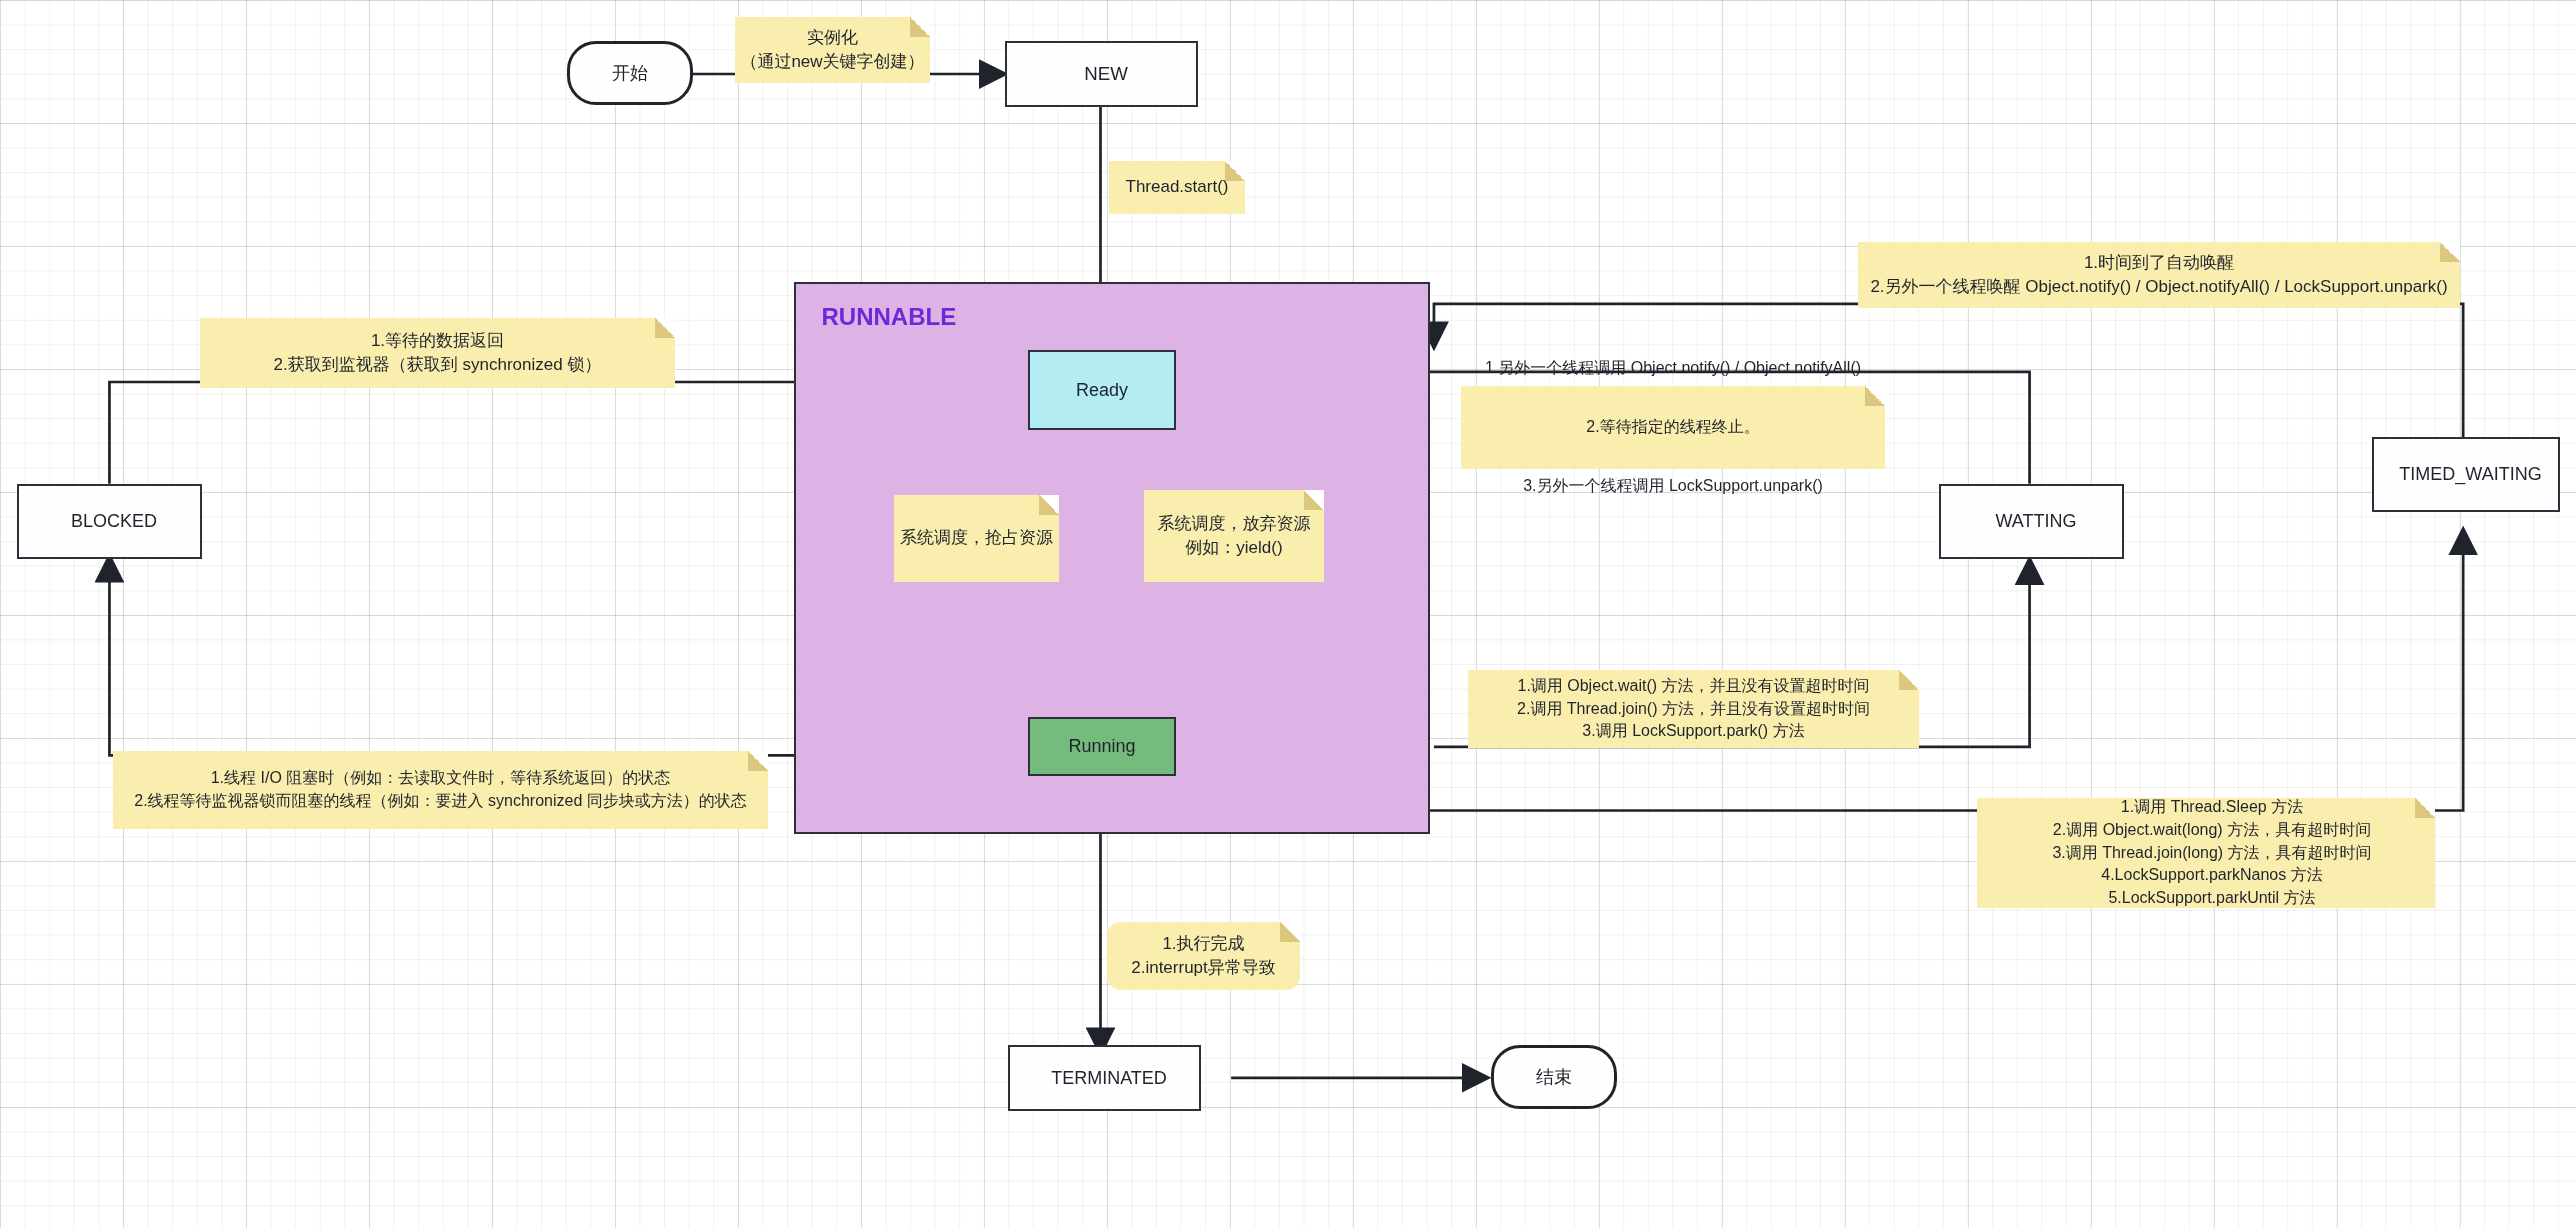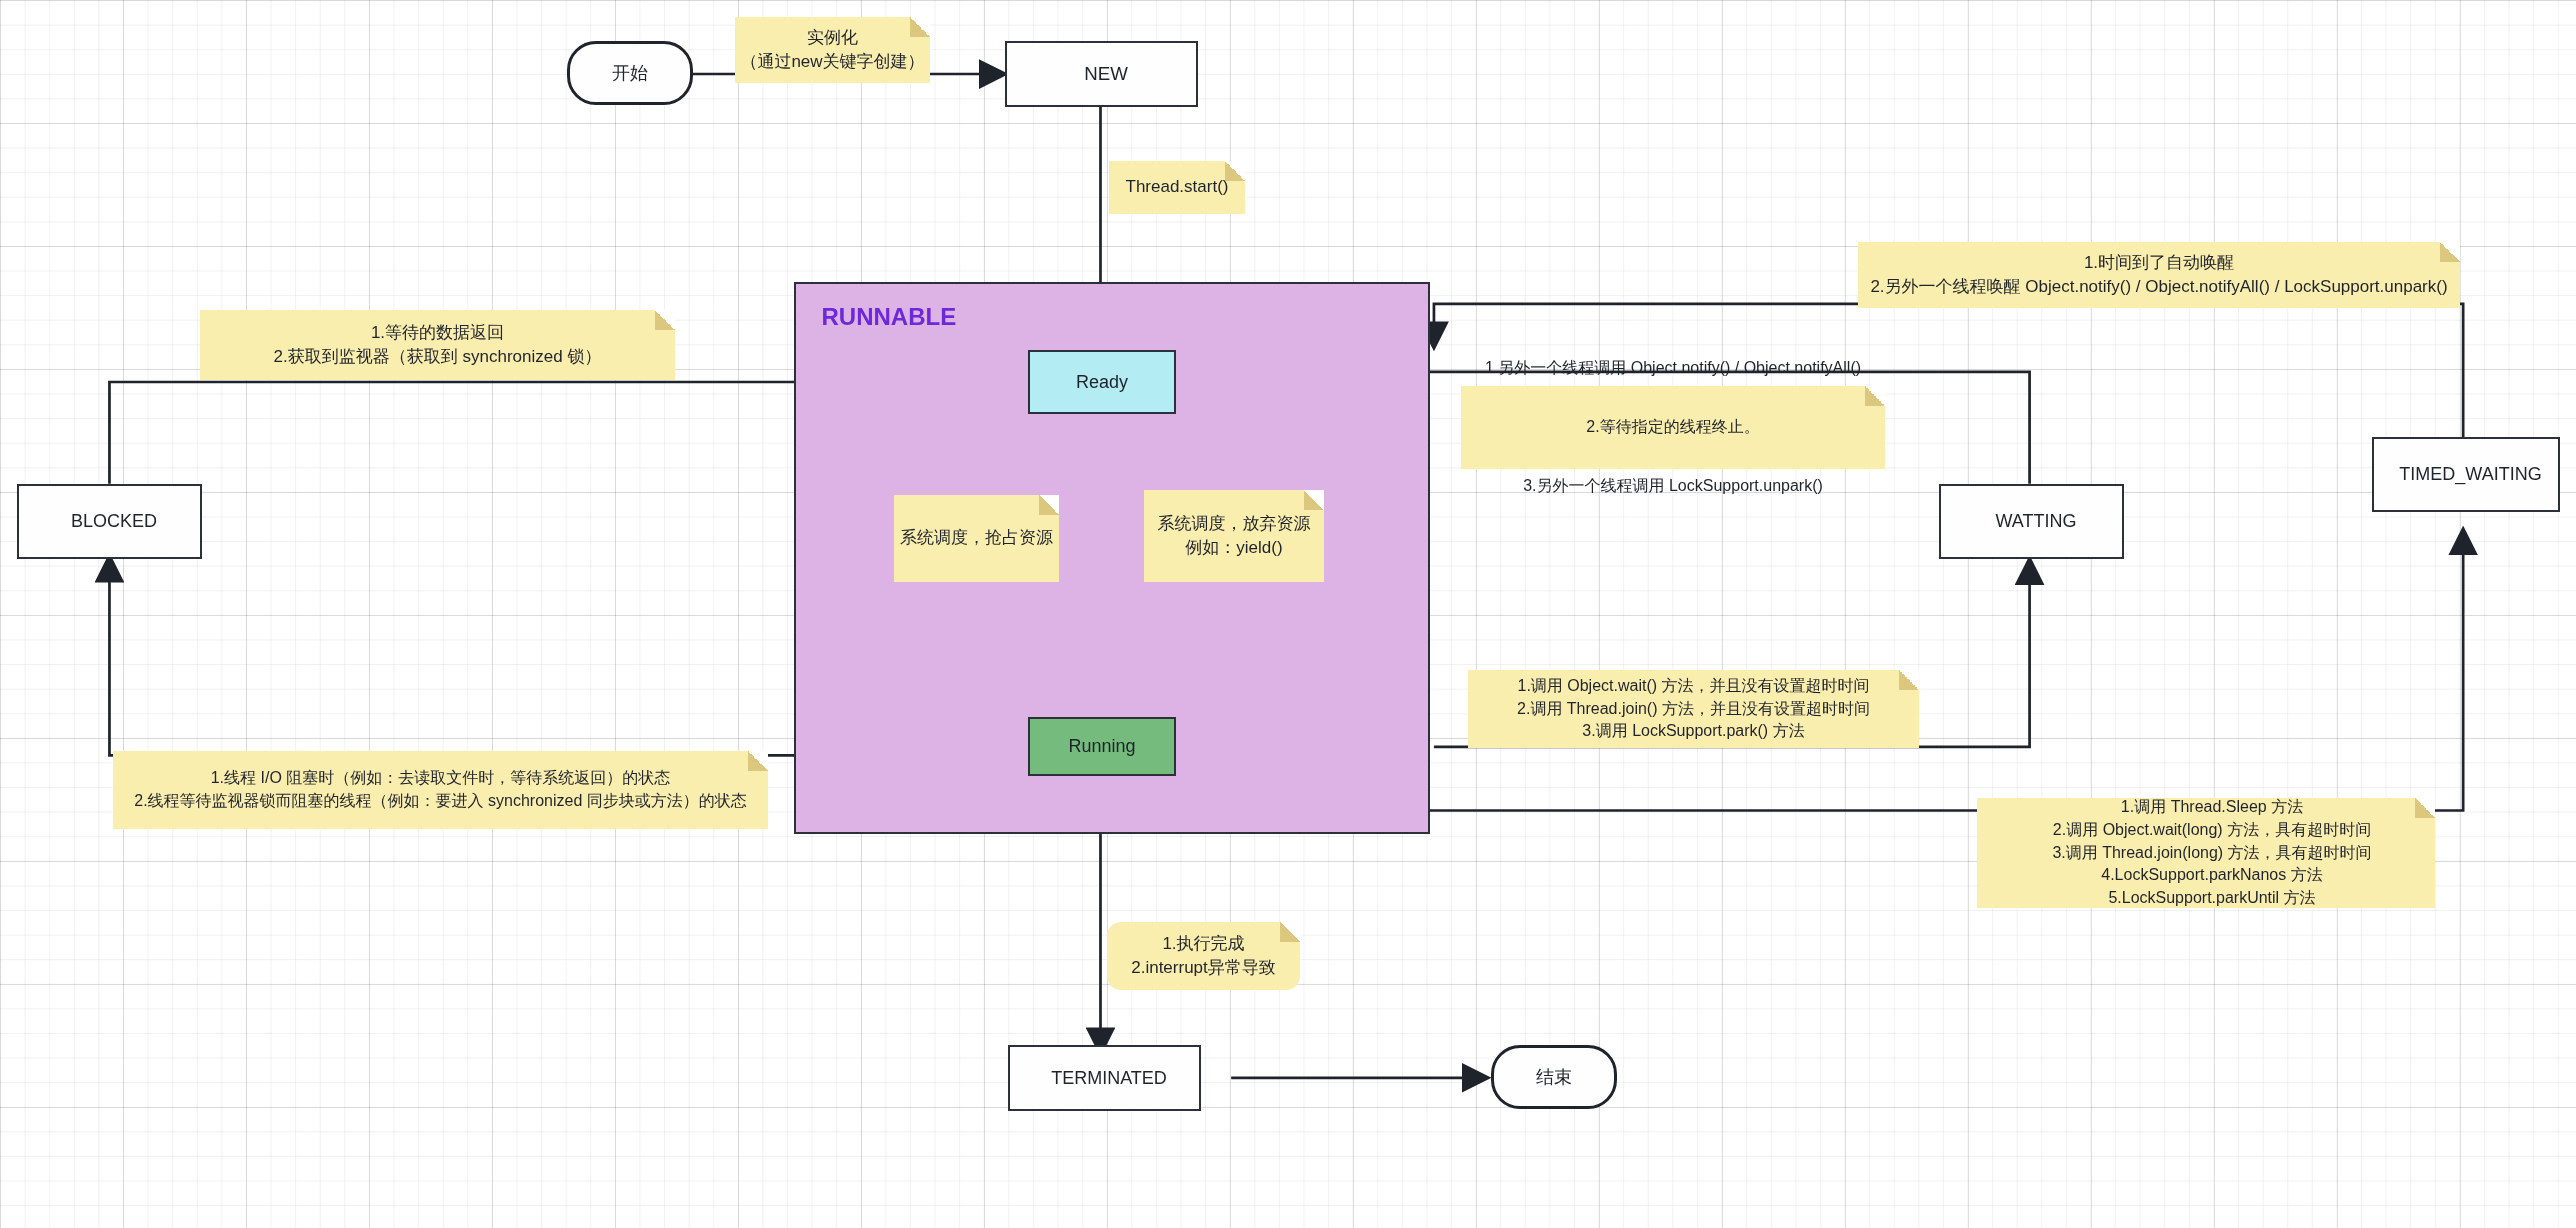--- a/index.html
+++ b/index.html
@@ -92,21 +92,21 @@
   </div>
 
   <div class="node rounded" style="left:567px;top:41px;width:126px;height:64px;font-size:18px;">
     <span>开始</span>
   </div>
 
   <div class="node rect" style="left:1005px;top:41px;width:193px;height:66px;font-size:18.7px;">
     <span>NEW</span>
   </div>
 
-  <div class="node ready" style="left:1028px;top:350px;width:148px;height:64px;font-size:18px;">
+  <div class="node ready" style="left:1028px;top:350px;width:148px;height:80px;font-size:18px;">
     <span>Ready</span>
   </div>
 
   <div class="node running" style="left:1028px;top:717px;width:148px;height:59px;font-size:18px;">
     <span>Running</span>
   </div>
 
   <div class="node rect" style="left:17px;top:484px;width:185px;height:75px;font-size:18px;">
     <span>BLOCKED</span>
   </div>
@@ -131,21 +131,21 @@
     <span class="fold"></span>
     <span class="ln">实例化</span>
     <span class="ln">（通过new关键字创建）</span>
   </div>
 
   <div class="note f18" style="left:1109px;top:161px;width:136px;height:53px;">
     <span class="fold"></span>
     <span class="ln">Thread.start()</span>
   </div>
 
-  <div class="note f18" style="left:200px;top:310px;width:475px;height:70px;">
+  <div class="note f18" style="left:200px;top:318px;width:475px;height:70px;">
     <span class="fold"></span>
     <span class="ln">1.等待的数据返回</span>
     <span class="ln">2.获取到监视器（获取到 synchronized  锁）</span>
   </div>
 
   <div class="note f18" style="left:1858px;top:242px;width:602px;height:66px;">
     <span class="fold"></span>
     <span class="ln">1.时间到了自动唤醒</span>
     <span class="ln">2.另外一个线程唤醒 Object.notify() / Object.notifyAll() / LockSupport.unpark()</span>
   </div>

